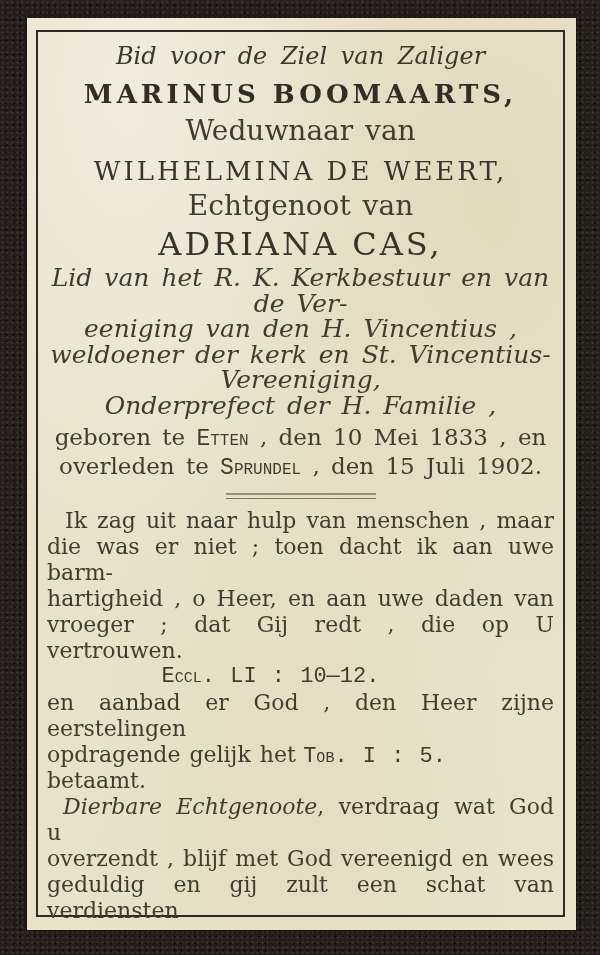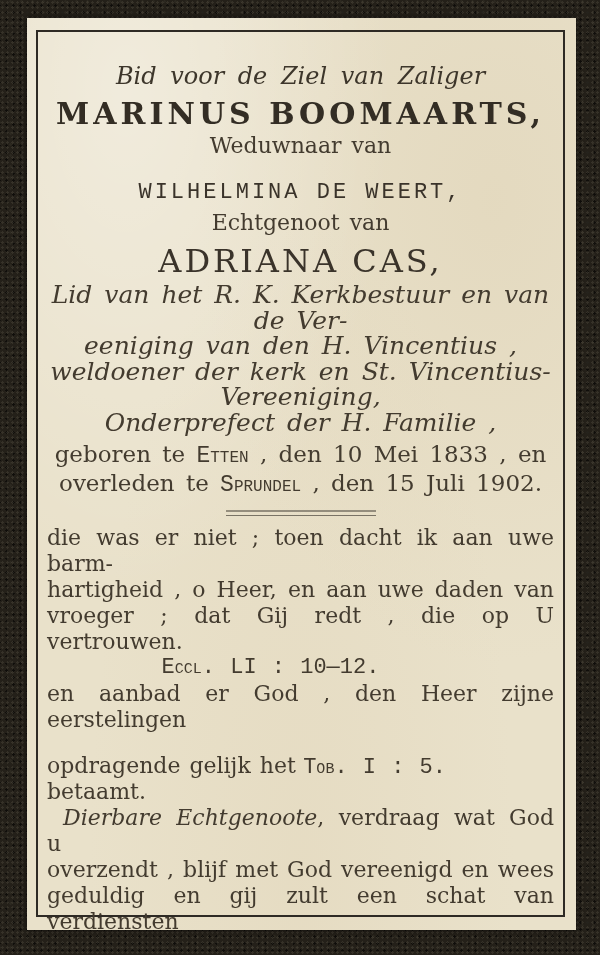--- a/index.html
+++ b/index.html
@@ -22,42 +22,42 @@
     background-color:#e9e1ca;
     background-image:
       radial-gradient(ellipse at 18% 8%, rgba(255,255,255,.35), transparent 42%),
       radial-gradient(ellipse at 85% 20%, rgba(214,198,164,.28), transparent 45%),
       radial-gradient(ellipse at 50% 95%, rgba(219,204,172,.25), transparent 55%);
     box-shadow:0 0 6px rgba(0,0,0,.6);
   }
   .inner{
     position:absolute;left:9px;top:12px;right:11px;bottom:13px;
     border:2px solid #2e2a24;
-    padding:20px 9px 0 9px;
+    padding:0 9px 0 9px;
     color:#433b2f;
   }
   .c{text-align:center;}
   .intro{margin-top:10px;font-style:italic;font-size:24px;line-height:28px;word-spacing:6px;color:#3d362b;}
-  .name{margin:6px 0 0 0;font-size:30px;line-height:36px;font-weight:bold;letter-spacing:4px;color:#332d24;}
-  .rel{font-size:22px;line-height:28px;word-spacing:3px;}
-  .spouse1{margin-top:17px;font-size:22px;line-height:32px;letter-spacing:3px;color:#3a332a;font-family:Liberation Mono, monospace;}
+  .name{margin:6px 0 0 0;font-size:26px;line-height:36px;font-weight:bold;letter-spacing:4px;color:#332d24;}
+  .rel{margin-top:5px;font-size:28px;line-height:28px;word-spacing:3px;}
+  .spouse1{margin-top:10px;font-size:26px;line-height:32px;letter-spacing:3px;color:#3a332a;}
   .spouse2{margin-top:7px;font-size:32px;line-height:34px;letter-spacing:3px;color:#3a332a;}
   .titles{margin-top:4px;font-style:italic;font-size:25px;line-height:25.5px;word-spacing:4px;}
   .vitals{margin-top:6px;font-size:23px;line-height:27px;word-spacing:4px;}
   .sc{font-variant:small-caps;font-family:Liberation Mono, monospace;}
   .divider{
     width:150px;height:3px;margin:11px auto 9px auto;
     border-top:2px solid #56504692;border-bottom:1px solid #565046c0;
   }
   .verse{font-size:22px;line-height:26px;word-spacing:2px;}
   .jline{text-align:justify;text-align-last:justify;}
   .ind18{text-indent:18px;}
   .ind3{text-indent:3px;}
   .ind16{text-indent:16px;}
-  .lastline{display:flex;justify-content:flex-start;align-items:baseline;margin-top:20px;}
+  .lastline{display:flex;justify-content:flex-start;align-items:baseline;}
   .cite{white-space:nowrap;}
   .cite-own{text-align:center;padding-right:60px;}
   .mr110{margin-right:108px;}
   .ital{font-style:italic;}
 </style>
 </head>
 <body>
 
 <div class="stage">
   <div class="card">
@@ -78,20 +78,21 @@
       </div>
 
       <div class="vitals c">
         <div><span>geboren te </span><span class="sc">Etten</span><span> , den 10 Mei 1833 , en</span></div>
         <div><span>overleden te </span><span class="sc">Sprundel</span><span> , den 15 Juli 1902.</span></div>
       </div>
 
       <div class="divider"></div>
 
       <div class="verse">
+        <div class="jline ind18">Ik zag uit naar hulp van menschen , maar</div>
         <div class="jline">die was er niet ; toen dacht ik aan uwe barm-</div>
         <div class="jline">hartigheid , o Heer, en aan uwe daden van</div>
         <div class="jline">vroeger ; dat Gij redt , die op U vertrouwen.</div>
         <div class="cite-own sc">Eccl. LI : 10—12.</div>
       </div>
 
       <div class="verse">
         <div class="jline">en aanbad er God , den Heer zijne eerstelingen</div>
         <div class="lastline">
           <span>opdragende gelijk het betaamt.</span>

